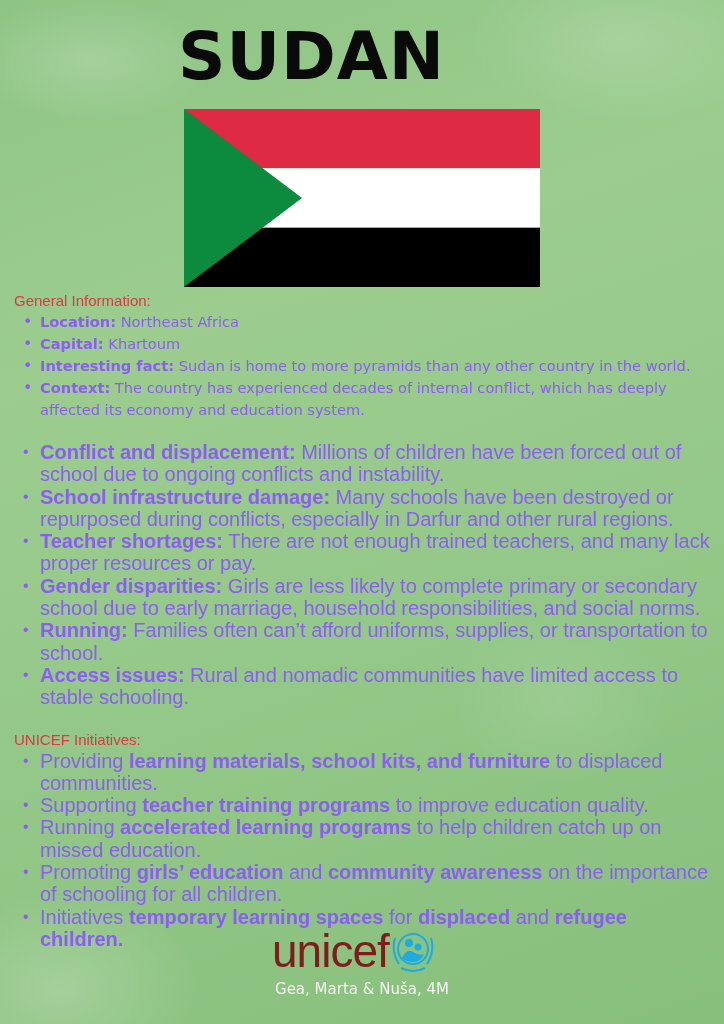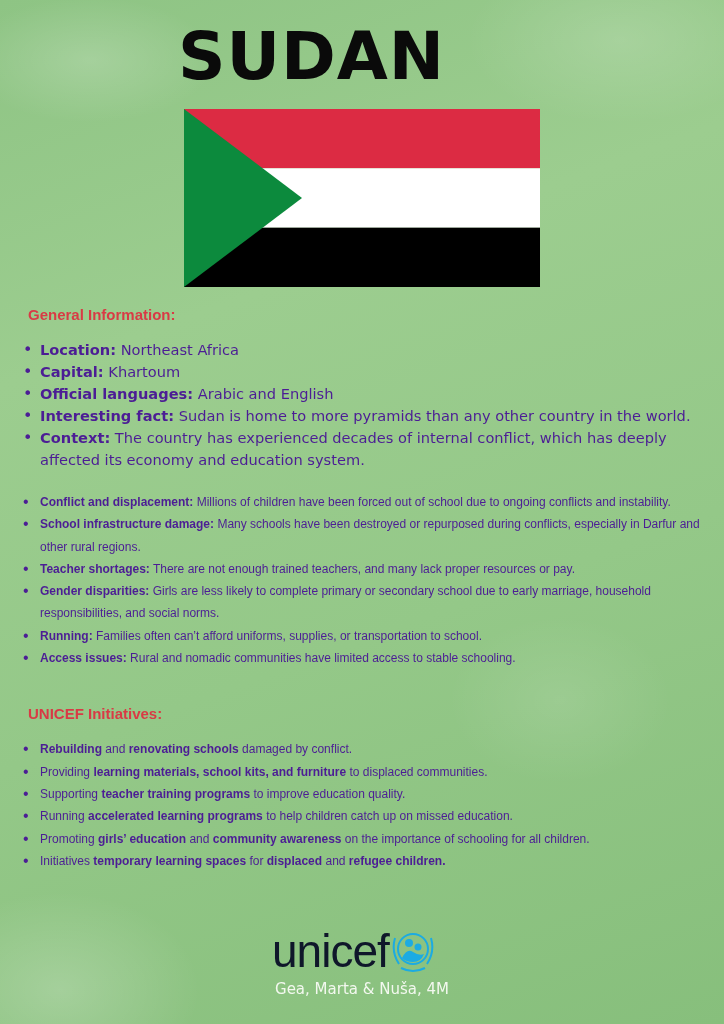--- a/index.html
+++ b/index.html
@@ -9,29 +9,29 @@
   .texture{position:absolute;inset:0;pointer-events:none;
     background:
       radial-gradient(ellipse 180px 90px at 90px 60px,rgba(255,255,255,0.18),transparent 70%),
       radial-gradient(ellipse 220px 120px at 620px 40px,rgba(255,255,255,0.15),transparent 70%),
       radial-gradient(ellipse 200px 140px at 60px 990px,rgba(255,255,255,0.2),transparent 70%),
       radial-gradient(ellipse 160px 120px at 560px 700px,rgba(255,255,255,0.1),transparent 70%);}
   .title{position:absolute;top:18px;left:0;width:623px;text-align:center;
     font-family:"DejaVu Sans",sans-serif;font-weight:bold;font-size:66px;letter-spacing:1px;color:#0a0a0a;}
   .flag{position:absolute;left:184px;top:109px;width:356px;height:178px;}
   .content{position:absolute;left:14px;top:290px;width:700px;}
-  .section-h{color:#d93a45;font-weight:bold;font-size:15px;margin:14px;line-height:21px;}
+  .section-h{color:#d93a45;font-weight:normal;font-size:15px;margin:0;line-height:21px;}
   ul{margin:0 0 0 0;padding-left:26px;list-style:none;}
-  li{position:relative;font-family:"DejaVu Sans",sans-serif;font-size:14.6px;line-height:22px;color:#4c1d95;}
+  li{position:relative;font-family:"DejaVu Sans",sans-serif;font-size:14.6px;line-height:22px;color:#8b5cf6;}
   li::before{content:"•";position:absolute;left:-17px;top:0;font-size:16px;}
   li b{font-weight:bold;}
   .gap{height:20px;}
-  .sec2 li,.sec3 li{font-family:"Liberation Sans",sans-serif;font-size:12px;line-height:22.3px;}
+  .sec2 li,.sec3 li{font-family:"Liberation Sans",sans-serif;font-size:20px;line-height:22.3px;}
   .logo{position:absolute;left:272px;top:928px;display:flex;align-items:center;}
-  .logo-text{font-family:"Liberation Sans",sans-serif;color:#0f172a;font-size:46px;letter-spacing:-1px;line-height:46px;}
+  .logo-text{font-family:"Liberation Sans",sans-serif;color:#7f1d1d;font-size:46px;letter-spacing:-1px;line-height:46px;}
   .authors{position:absolute;top:980px;left:0;width:724px;text-align:center;color:#f3f8ef;font-size:15px;font-family:"DejaVu Sans",sans-serif;}
 </style>
 </head>
 <body>
 
 <div class="texture"></div>
 
 <div class="title">SUDAN</div>
 
 <svg class="flag" viewBox="0 0 356 178" preserveAspectRatio="none">
@@ -40,41 +40,39 @@
   <rect x="0" y="118.7" width="356" height="59.3" fill="#000000"></rect>
   <polygon points="0,0 118,89 0,178" fill="#0c8a3d"></polygon>
 </svg>
 
 <div class="content">
   <div>
     <p class="section-h">General Information:</p>
     <ul id="general-list">
         <li><b>Location:</b><span> Northeast Africa</span></li>
         <li><b>Capital:</b><span> Khartoum</span></li>
-        <li><b>Official languages:</b><span> Arabic and English</span></li>
         <li><b>Interesting fact:</b><span> Sudan is home to more pyramids than any other country in the world.</span></li>
         <li><b>Context:</b><span> The country has experienced decades of internal conflict, which has deeply affected its economy and education system.</span></li>
       </ul>
   </div>
   <div class="gap"></div>
   <div class="sec2">
     <ul id="challenges-list">
         <li><b>Conflict and displacement:</b><span> Millions of children have been forced out of school due to ongoing conflicts and instability.</span></li>
         <li><b>School infrastructure damage:</b><span> Many schools have been destroyed or repurposed during conflicts, especially in Darfur and other rural regions.</span></li>
         <li><b>Teacher shortages:</b><span> There are not enough trained teachers, and many lack proper resources or pay.</span></li>
         <li><b>Gender disparities:</b><span> Girls are less likely to complete primary or secondary school due to early marriage, household responsibilities, and social norms.</span></li>
         <li><b>Running:</b><span> Families often can’t afford uniforms, supplies, or transportation to school.</span></li>
         <li><b>Access issues:</b><span> Rural and nomadic communities have limited access to stable schooling.</span></li>
       </ul>
   </div>
   <div class="gap"></div>
   <div class="sec3">
     <p class="section-h">UNICEF Initiatives:</p>
     <ul id="initiatives-list">
-        <li><b>Rebuilding</b><span> and </span><b>renovating schools</b><span> damaged by conflict.</span></li>
         <li><span>Providing </span><b>learning materials, school kits, and furniture</b><span> to displaced communities.</span></li>
         <li><span>Supporting </span><b>teacher training programs</b><span> to improve education quality.</span></li>
         <li><span>Running </span><b>accelerated learning programs</b><span> to help children catch up on missed education.</span></li>
         <li><span>Promoting </span><b>girls’ education</b><span> and </span><b>community awareness</b><span> on the importance of schooling for all children.</span></li>
         <li><span>Initiatives </span><b>temporary learning spaces</b><span> for </span><b>displaced</b><span> and </span><b>refugee children.</b></li>
       </ul>
   </div>
 </div>
 
 <div class="logo">

